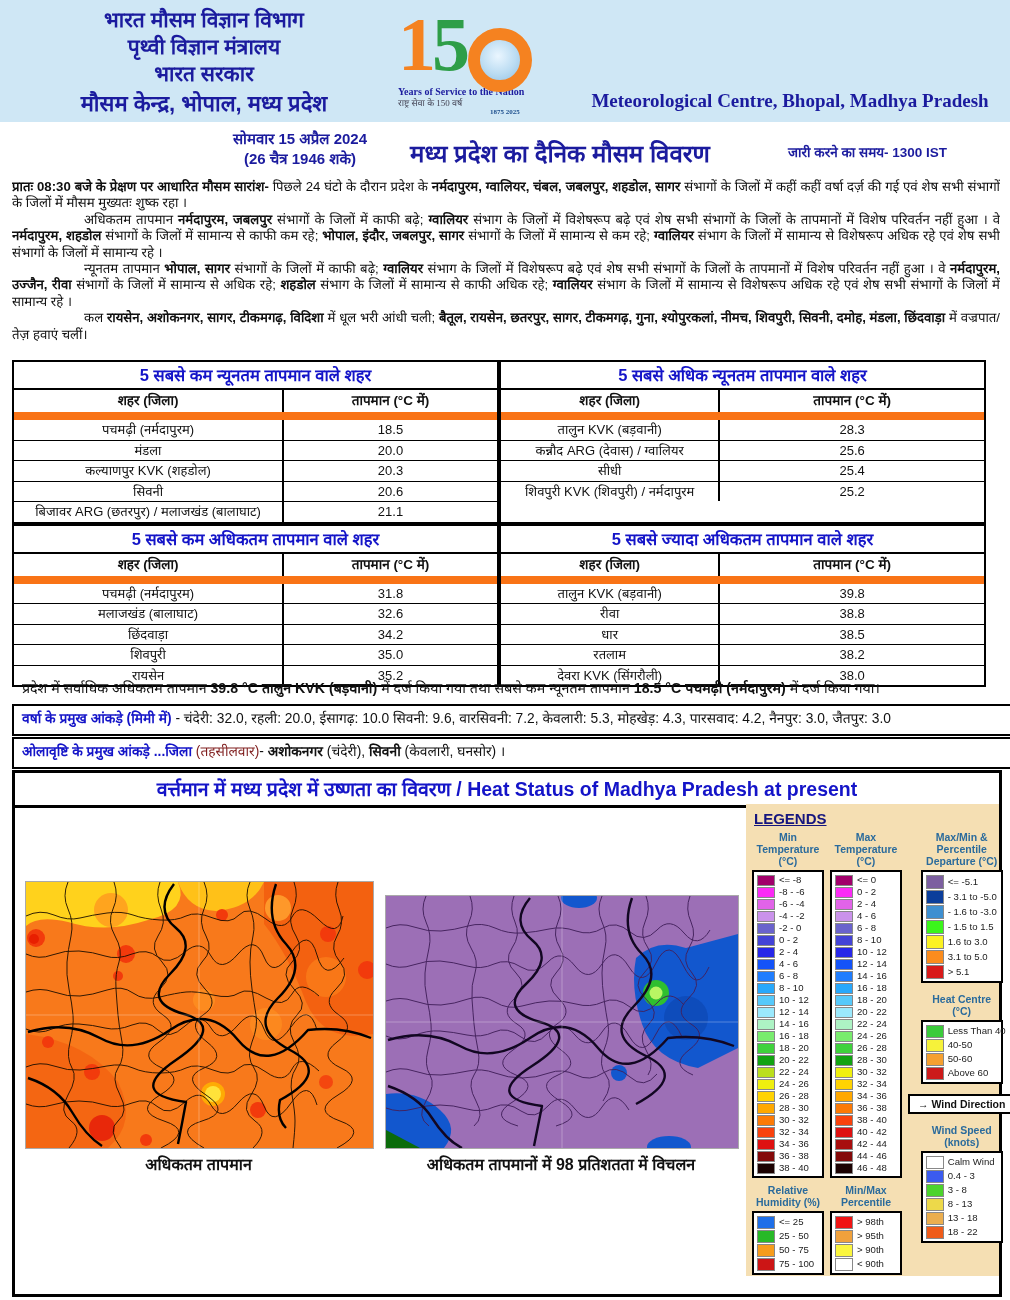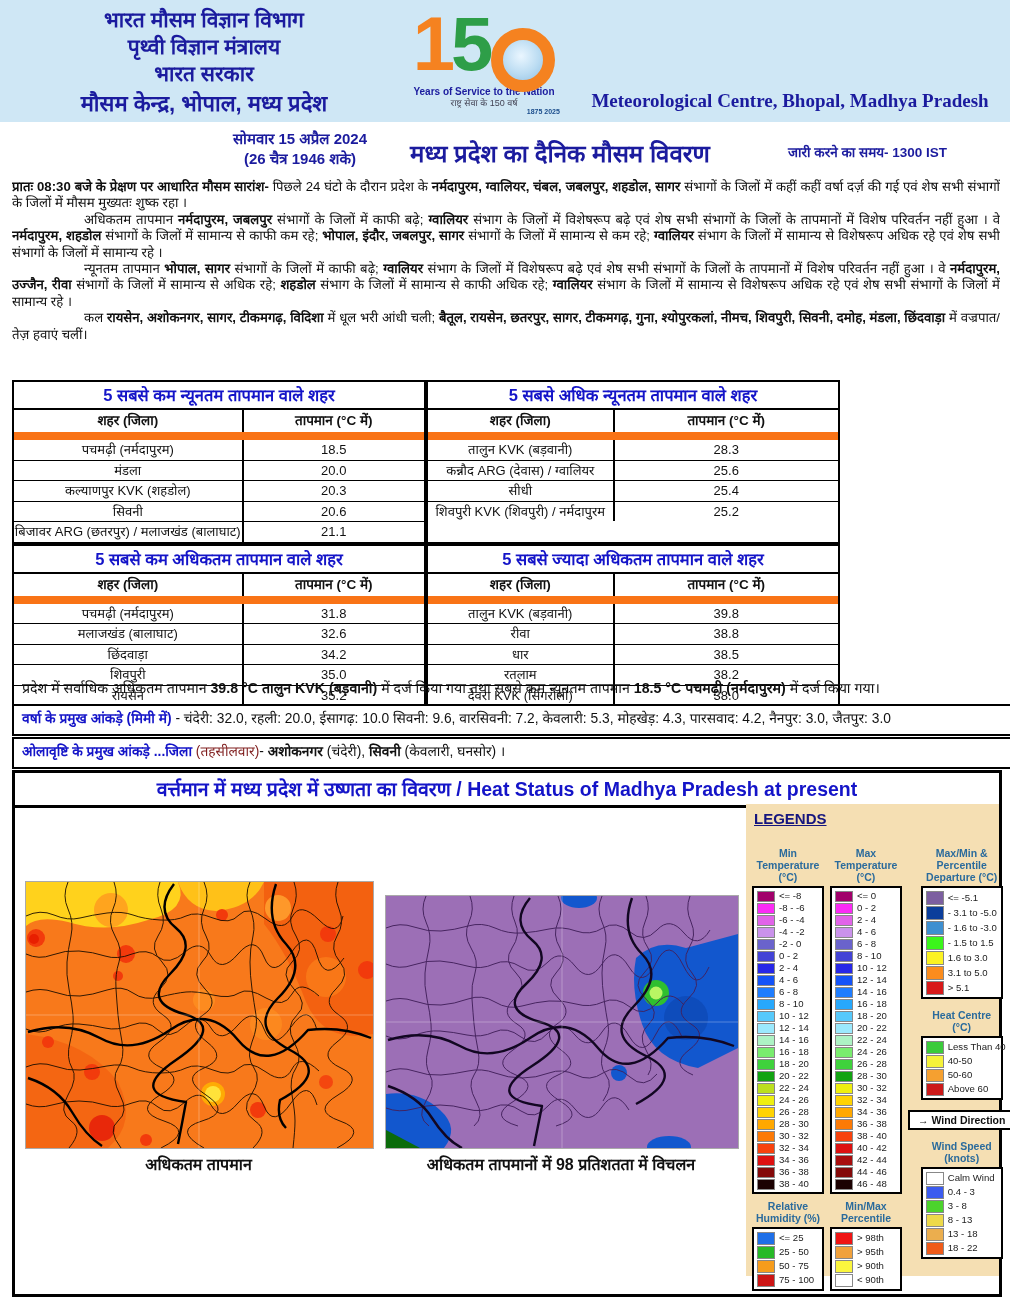--- a/index.html
+++ b/index.html
@@ -4,21 +4,21 @@
 <style>
   html,body{margin:0;padding:0;background:#fff;}
   #page{position:relative;width:1010px;height:1300px;background:#fff;overflow:hidden;
         font-family:"Liberation Sans","DejaVu Sans",sans-serif;color:#111;}
   
   .hdr{position:absolute;left:0;top:0;width:1010px;height:122px;background:#CFE7F5;}
   .org-hi{position:absolute;left:28px;top:6px;width:352px;text-align:center;color:#1b1b9e;
           font-weight:bold;font-size:21px;line-height:27px;}
   .centre-hi{position:absolute;left:18px;top:90px;width:372px;text-align:center;color:#1b1b9e;
           font-weight:bold;font-size:22px;line-height:28px;}
-  .logo{position:absolute;left:398px;top:2px;width:172px;height:118px;text-align:center;}
+  .logo{position:absolute;left:398px;top:2px;width:172px;height:118px;font-family:Liberation Serif, serif;}
   .logo-row{height:84px;line-height:84px;white-space:nowrap;}
   .logo-1{font-size:76px;font-weight:bold;color:#F58220;letter-spacing:-4px;}
   .logo-5{font-size:76px;font-weight:bold;color:#2E9E48;letter-spacing:-2px;}
   .logo-0{display:inline-block;vertical-align:middle;width:40px;height:40px;border-radius:50%;
           border:12px solid #F58220;background:radial-gradient(circle at 45% 40%,#EAF6FF 0%,#BBDCF2 55%,#8FC0E4 100%);
           position:relative;top:-6px;}
   .logo-years{position:absolute;left:10px;right:-30px;top:30px;font-size:7px;color:#1b4d8c;font-weight:bold;}
   .logo-cap-en{font-size:10px;font-weight:bold;color:#1b1b9e;line-height:12px;}
   .logo-cap-hi{font-size:9px;color:#445;line-height:11px;}
   .org-en{position:absolute;left:578px;top:8px;width:424px;text-align:center;color:#1b1b9e;
@@ -34,21 +34,21 @@
           font-weight:bold;font-size:13.5px;}
   
   .paras{position:absolute;left:12px;top:179px;width:988px;height:198px;overflow:hidden;
          font-size:13.2px;line-height:16.4px;text-align:justify;color:#101010;}
   .paras p{margin:0;}
   .paras p.ind{text-indent:72px;}
   .seg-b{font-weight:bold;}
   .seg-B{font-weight:bold;color:#1414c8;}
   .seg-R{color:#7f1d1d;}
   
-  .tables{position:absolute;left:12px;top:380px;width:828px;}
+  .tables{position:absolute;left:12px;top:360px;width:974px;}
   .tgroup{display:grid;grid-template-columns:1fr 1fr;}
   .wtable{border:2px solid #000;background:#fff;}
   .tbl-title{border-bottom:2px solid #000;text-align:center;font-weight:bold;color:#1414c8;
              font-size:16.5px;height:26px;line-height:26px;overflow:hidden;}
   .tbl-head{display:grid;height:22px;line-height:22px;font-weight:bold;font-size:13.5px;text-align:center;}
   .split-a .tbl-head,.split-a .tbl-row{grid-template-columns:55.5% 44.5%;}
   .split-b .tbl-head,.split-b .tbl-row{grid-template-columns:45% 55%;}
   .tbl-row{display:grid;height:19.5px;line-height:19.5px;font-size:13px;text-align:center;border-top:8px solid #f97316;}
   .tbl-row ~ .tbl-row{border-top:1.5px solid #000;}
   .tbl-hcell + .tbl-hcell,.tbl-cell + .tbl-cell{border-left:2px solid #000;}
@@ -67,21 +67,21 @@
   .map-wrap{position:absolute;}
   .map-wrap svg{display:block;border:1px solid #aaa;}
   .map1{left:10px;top:108px;}
   .map2{left:370px;top:122px;}
   .map-cap{position:absolute;text-align:center;font-weight:bold;font-size:16px;color:#111;}
   .cap1{left:10px;top:380px;width:347px;}
   .cap2{left:370px;top:380px;width:352px;}
   
   .legend-panel{position:absolute;left:731px;top:31px;width:253px;height:472px;background:#F5DFB3;
                 padding:4px 6px;box-sizing:border-box;}
-  .lg-title{font-size:15px;font-weight:bold;color:#15157E;text-decoration:underline;margin:2px 0 18px 2px;}
+  .lg-title{font-size:15px;font-weight:bold;color:#15157E;text-decoration:underline;margin:2px 0 2px 2px;}
   .lg-cols{display:flex;gap:6px;}
   .lg-col{flex:1;display:flex;flex-direction:column;align-items:center;}
   .lg-head{font-size:10.5px;font-weight:bold;color:#2B6B9C;text-align:center;white-space:pre-line;
            line-height:12px;margin:2px 0 3px 0;min-height:36px;}
   .lg-head.short{min-height:24px;margin-top:0;}
   .lg-box{border:2px solid #000;background:#fff;padding:2px 3px;width:72px;box-sizing:border-box;}
   .lg-row{display:flex;align-items:center;height:12px;}
   .lg-row .lg-sw{width:16px;height:9px;margin-right:4px;flex:none;border:0.5px solid #888;}
   .lg-row .lg-lb{font-size:9.6px;line-height:10px;white-space:nowrap;color:#222;}
   .lg-box.tall .lg-row{height:15px;}

